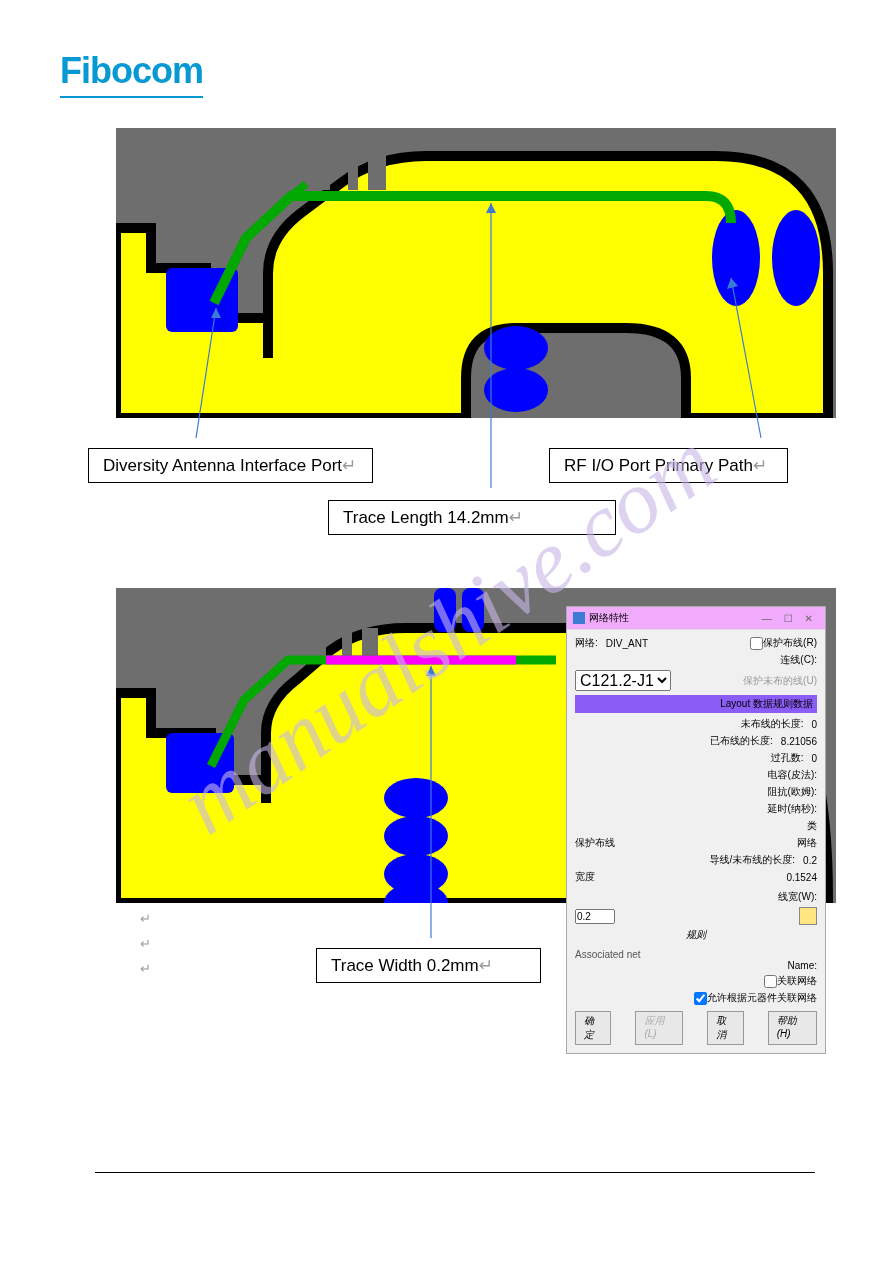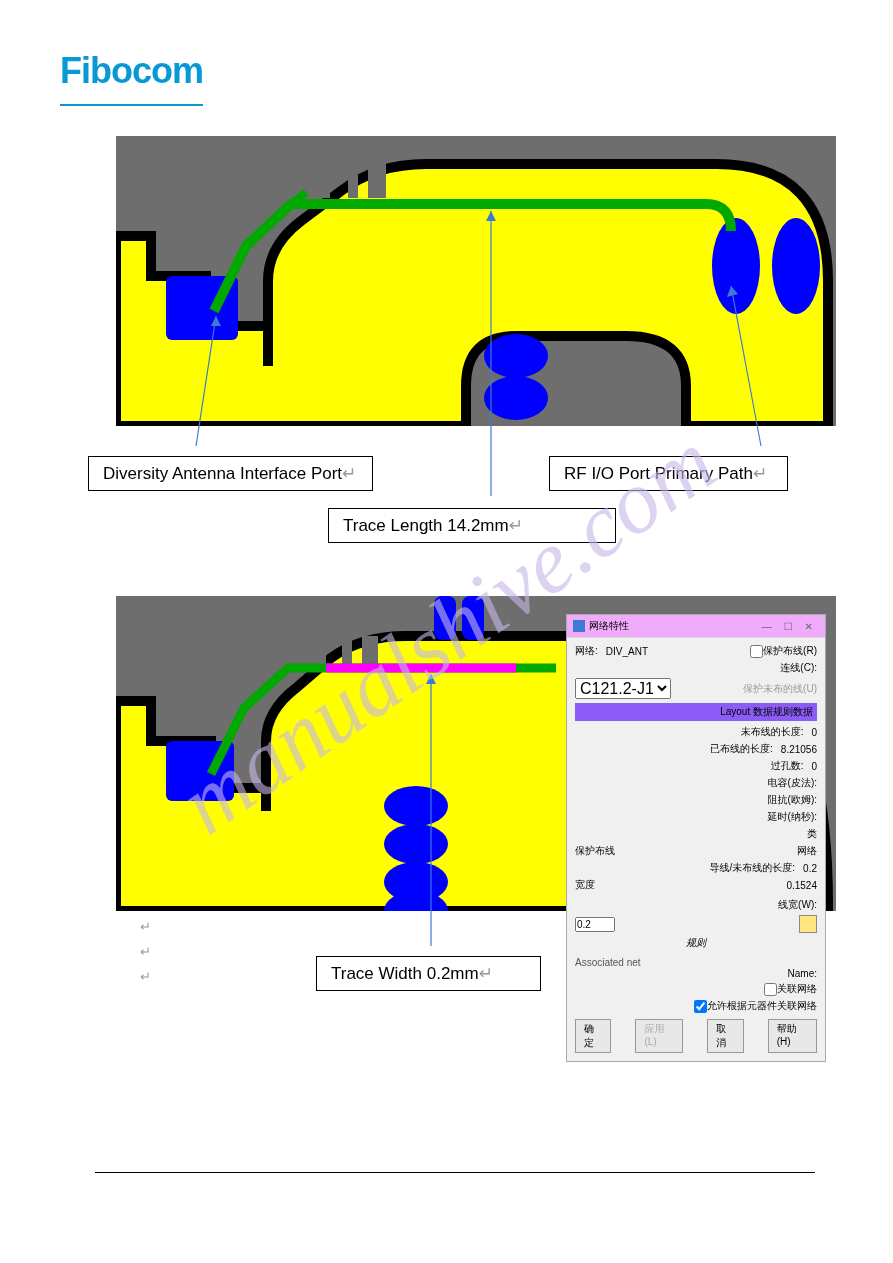--- a/index.html
+++ b/index.html
@@ -1,20 +1,20 @@
 <!DOCTYPE html>
 <html><head>
 <meta charset="utf-8">
 <style>
   * { box-sizing: border-box; margin: 0; padding: 0; }
   body { width: 893px; height: 1263px; background: #fff; font-family: Arial, sans-serif; position: relative; overflow: hidden; }
   
   .page { position: relative; width: 100%; height: 100%; padding: 50px 60px 40px 60px; }
   
-  .logo { color: #0699d4; font-size: 36px; font-weight: 600; letter-spacing: -1px; border-bottom: 2px solid #0699d4; display: inline-block; padding-bottom: 12px; }
+  .logo { color: #0699d4; font-size: 36px; font-weight: 600; letter-spacing: -1px; border-bottom: 2px solid #0699d4; display: inline-block; padding-bottom: 4px; }
   
   .watermark { position: absolute; left: 50%; top: 50%; transform: translate(-50%, -50%) rotate(-35deg); font-size: 90px; color: #c8b7e8; opacity: 0.6; pointer-events: none; z-index: 50; font-family: Georgia, serif; font-style: italic; white-space: nowrap; }
   
   .content { position: relative; margin-top: 30px; }
   
   .pcb-fig { position: relative; margin-left: 56px; width: 720px; }
   
   .pcb-canvas { display: block; }
   
   .label-box { border: 1px solid #000; background: #fff; padding: 6px 14px; font-size: 17px; display: inline-block; position: absolute; }
@@ -31,21 +31,21 @@
   .dialog .body { padding: 6px 8px 8px 8px; }
   .dialog .row { display: flex; margin-bottom: 3px; align-items: center; justify-content: flex-end; }
   .dialog .row .lab { color: #000; }
   .dialog .row .val { margin-left: 8px; color: #000; }
   .dialog select { width: 96px; font-size: 16px; }
   .dialog input[type=text] { width: 40px; font-size: 10px; }
   .dialog .sect { background: #8b5cf6; padding: 2px 4px; margin: 4px 0; display: flex; text-align: right; }
   .dialog .sect .s1 { flex: 1; }
   .dialog .cols { display: flex; flex-direction: column; }
   .dialog .col { flex: 1; }
-  .dialog .btnrow { display: flex; justify-content: flex-end; gap: 24px; margin-top: 6px; }
+  .dialog .btnrow { display: flex; justify-content: flex-end; gap: 24px; margin-top: 6px; font-style: italic; }
   .dialog .btn { border: 1px solid #999; background: #e8e8e8; padding: 2px 8px; font-size: 10px; }
   .dialog .rules-icon { width: 18px; height: 18px; background: #ffe680; border: 1px solid #888; display: inline-block; }
   
   .ret-mark { color: #999; font-size: 13px; margin-left: 80px; margin-top: 8px; }
   
   .hr { position: absolute; left: 95px; bottom: 90px; width: 720px; border-top: 1px solid #000; }
 </style>
 </head>
 <body>
 

